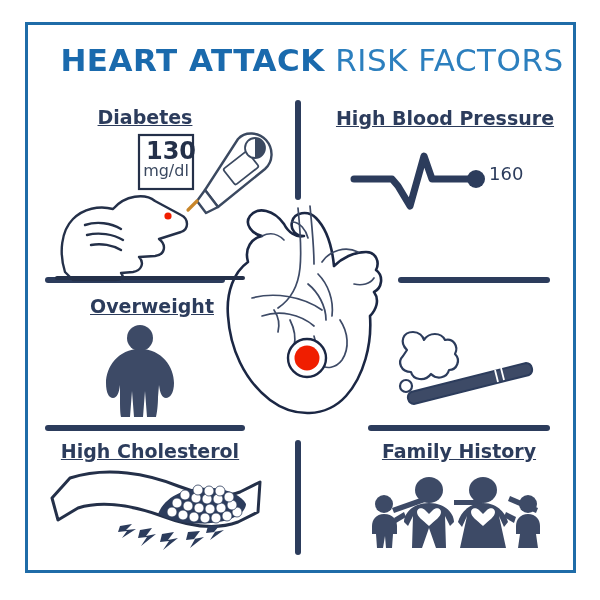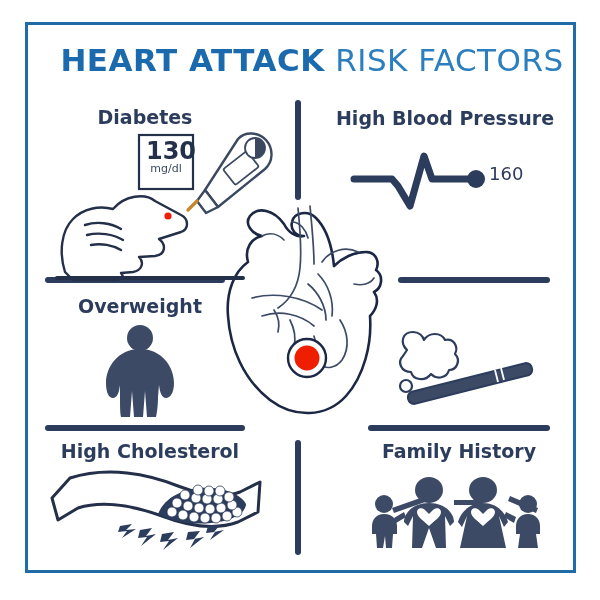--- a/index.html
+++ b/index.html
@@ -43,20 +43,21 @@
     font-weight: 400;
     color: #2c7fbe;
   }
   .seclabel {
     position: absolute;
     color: #2c3c5c;
     font-size: 19px;
     font-weight: 700;
     white-space: nowrap;
     text-align: center;
+    text-decoration: underline;
   }
   .divider {
     position: absolute;
     background: #2c3c5c;
     border-radius: 3px;
   }
   svg { display: block; overflow: visible; }
   .art { position: absolute; }
 </style>
 </head>
@@ -149,34 +150,34 @@
         <path d="M36 110 C46 108 58 110 66 115"></path>
       </g>
       <circle cx="113" cy="81" r="3.6" fill="#f01e00"></circle>
       <rect x="0" y="141" width="190" height="4" fill="#243049" rx="2"></rect>
     </svg>
   </div>
 
   <div style="position:absolute; left:139px; top:139px; width:64px; text-align:center;
               font-size:24px; font-weight:700; color:#243049; line-height:1;">130</div>
   <div style="position:absolute; left:139px; top:163px; width:54px; text-align:center;
-              font-size:11px; font-weight:400; color:#3b4960; line-height:1;">mg/dl</div>
+              font-size:16px; font-weight:400; color:#3b4960; line-height:1;">mg/dl</div>
 
   <div class="seclabel" style="left:330px; top:107px; width:230px;">High Blood Pressure</div>
 
   <div class="art" style="left:352px; top:152px; width:140px; height:56px;">
     <svg width="140" height="56" viewBox="0 0 140 56">
       <path d="M2 27 L40 27 L46 34 L58 54 L72 4 L80 27 L122 27" fill="none" stroke="#2c3c5c" stroke-width="7" stroke-linecap="round" stroke-linejoin="round"></path>
       <circle cx="124" cy="27" r="9" fill="#2c3c5c"></circle>
     </svg>
   </div>
 
   <div style="position:absolute; left:489px; top:163px; font-size:18px; font-weight:400; color:#2c3c5c;">160</div>
 
-  <div class="seclabel" style="left:55px; top:295px; width:170px;">Overweight</div>
+  <div class="seclabel" style="left:67px; top:295px; width:170px;">Overweight</div>
 
   <div class="art" style="left:100px; top:325px; width:80px; height:93px;">
     <svg width="80" height="93" viewBox="0 0 80 93">
       <g fill="#3d4a66">
         <ellipse cx="40" cy="13" rx="13" ry="13"></ellipse>
         <path d="M40 24 C62 24 74 42 74 58 C74 68 70 73 66 73 C62 73 60 68 59 60
                  L58 72 C58 80 57 88 56 92 L47 92 L45 66 L43 92 L34 92 L32 66 L30 92 L21 92
                  C20 88 20 80 20 72 L20 60 C19 68 17 73 13 73 C9 73 6 68 6 58
                  C6 42 18 24 40 24 Z"></path>
       </g>

